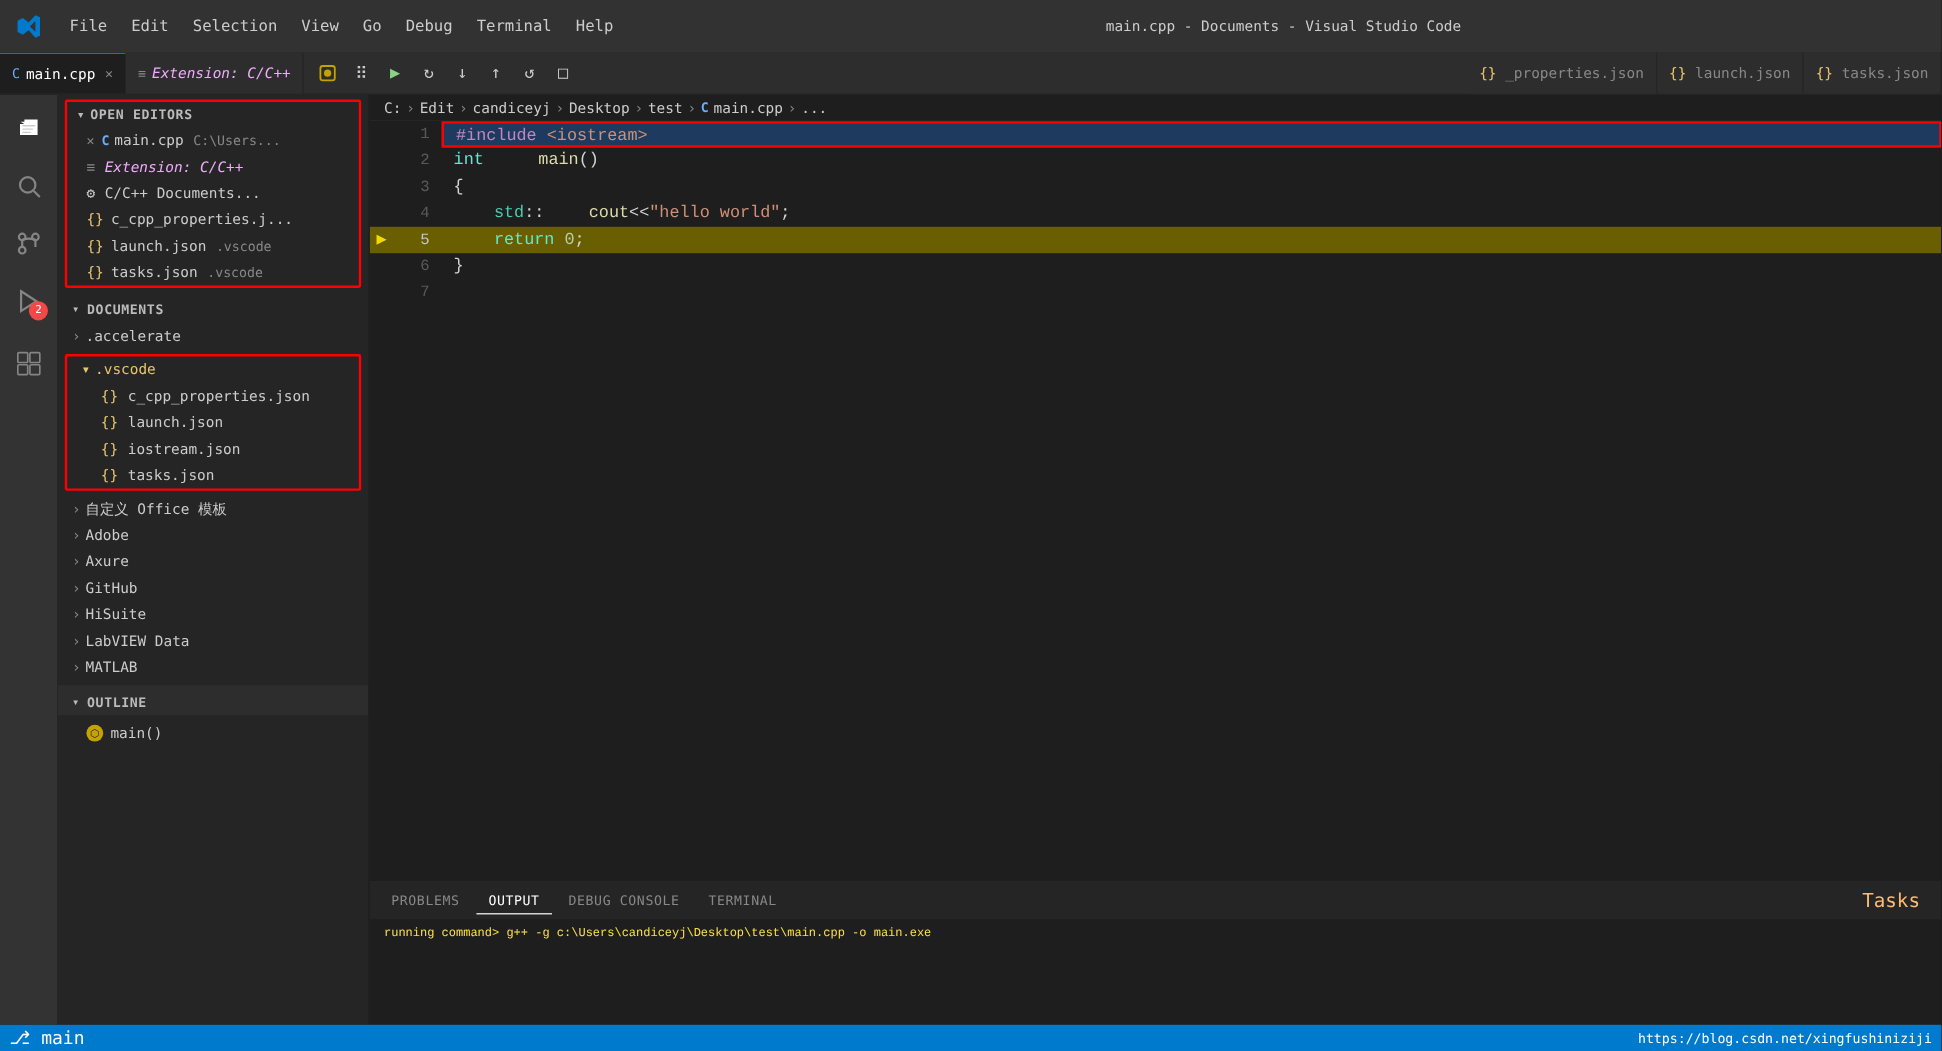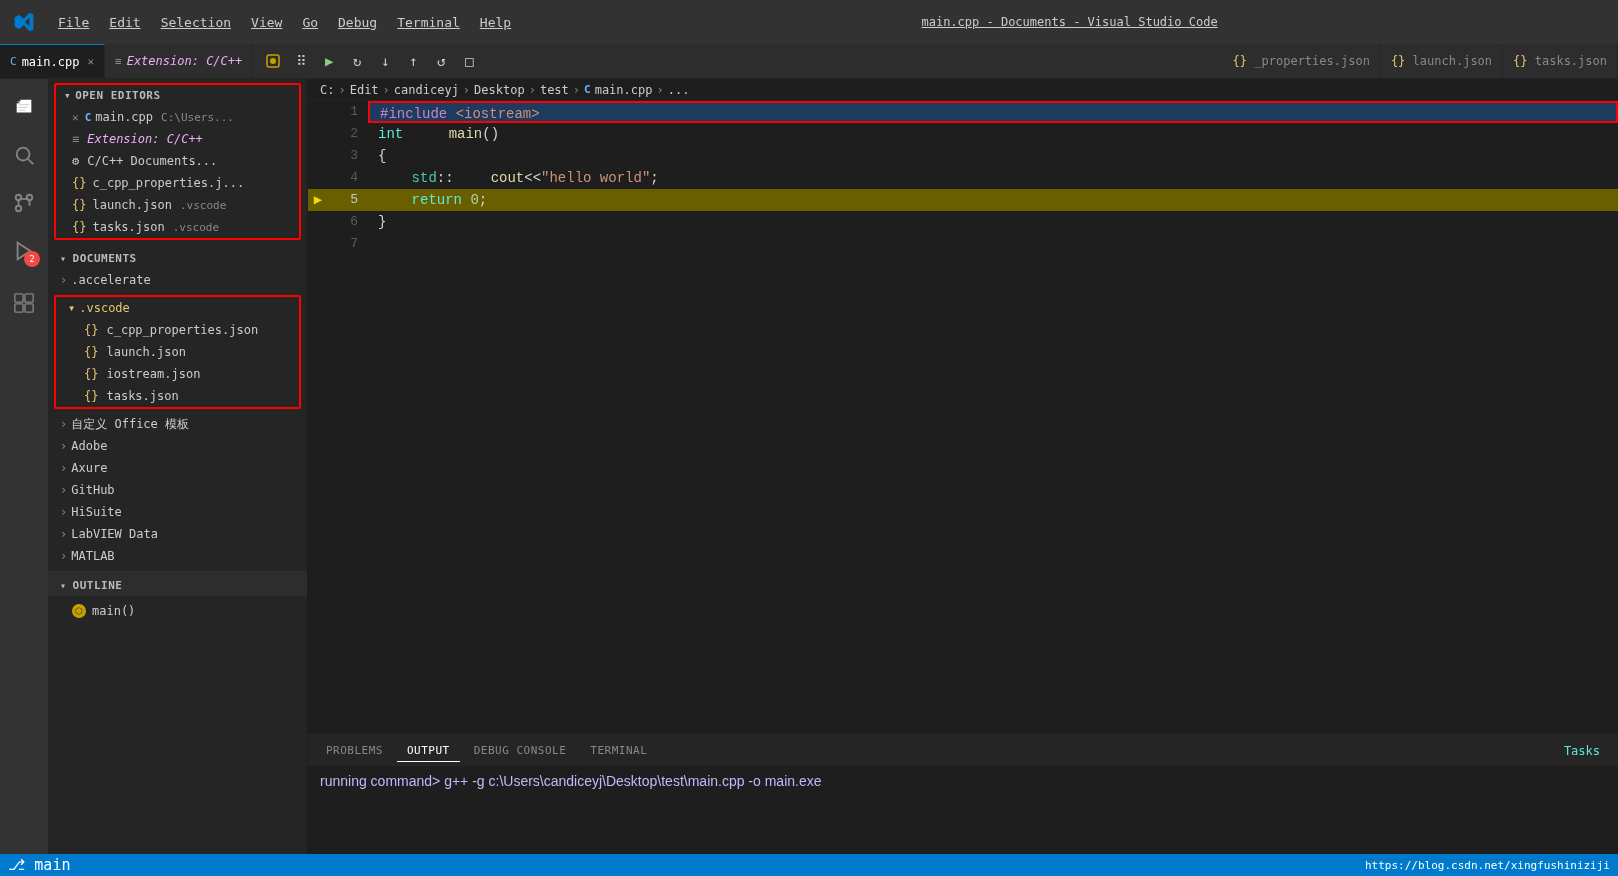--- a/index.html
+++ b/index.html
@@ -15,21 +15,20 @@
     }
 
     
     .titlebar {
       height: 44px;
       background: #323233;
       display: flex;
       align-items: center;
       flex-shrink: 0;
       user-select: none;
-      text-decoration: underline;
     }
     .titlebar-logo {
       width: 48px;
       display: flex;
       align-items: center;
       justify-content: center;
     }
     .titlebar-menu {
       display: flex;
       align-items: center;
@@ -392,30 +391,30 @@
       text-transform: uppercase;
       letter-spacing: 0.5px;
     }
     .panel-tab.active {
       color: #ffffff;
       border-bottom: 1px solid #ffffff;
     }
     .panel-tab-right {
       margin-left: auto;
       padding: 4px 10px;
-      font-size: 12px;
-      color: #5eead4;
+      font-size: 16px;
+      color: #fdba74;
       text-align: right;
     }
     .panel-content {
       flex: 1;
       padding: 6px 12px;
-      font-family: Liberation Sans, sans-serif;
-      font-size: 14px;
-      color: #c4b5fd;
+      font-family: Liberation Mono, monospace;
+      font-size: 10px;
+      color: #fde047;
       overflow: auto;
     }
 
     
     .statusbar {
       height: 22px;
       background: #007acc;
       display: flex;
       align-items: center;
       padding: 0 8px;

